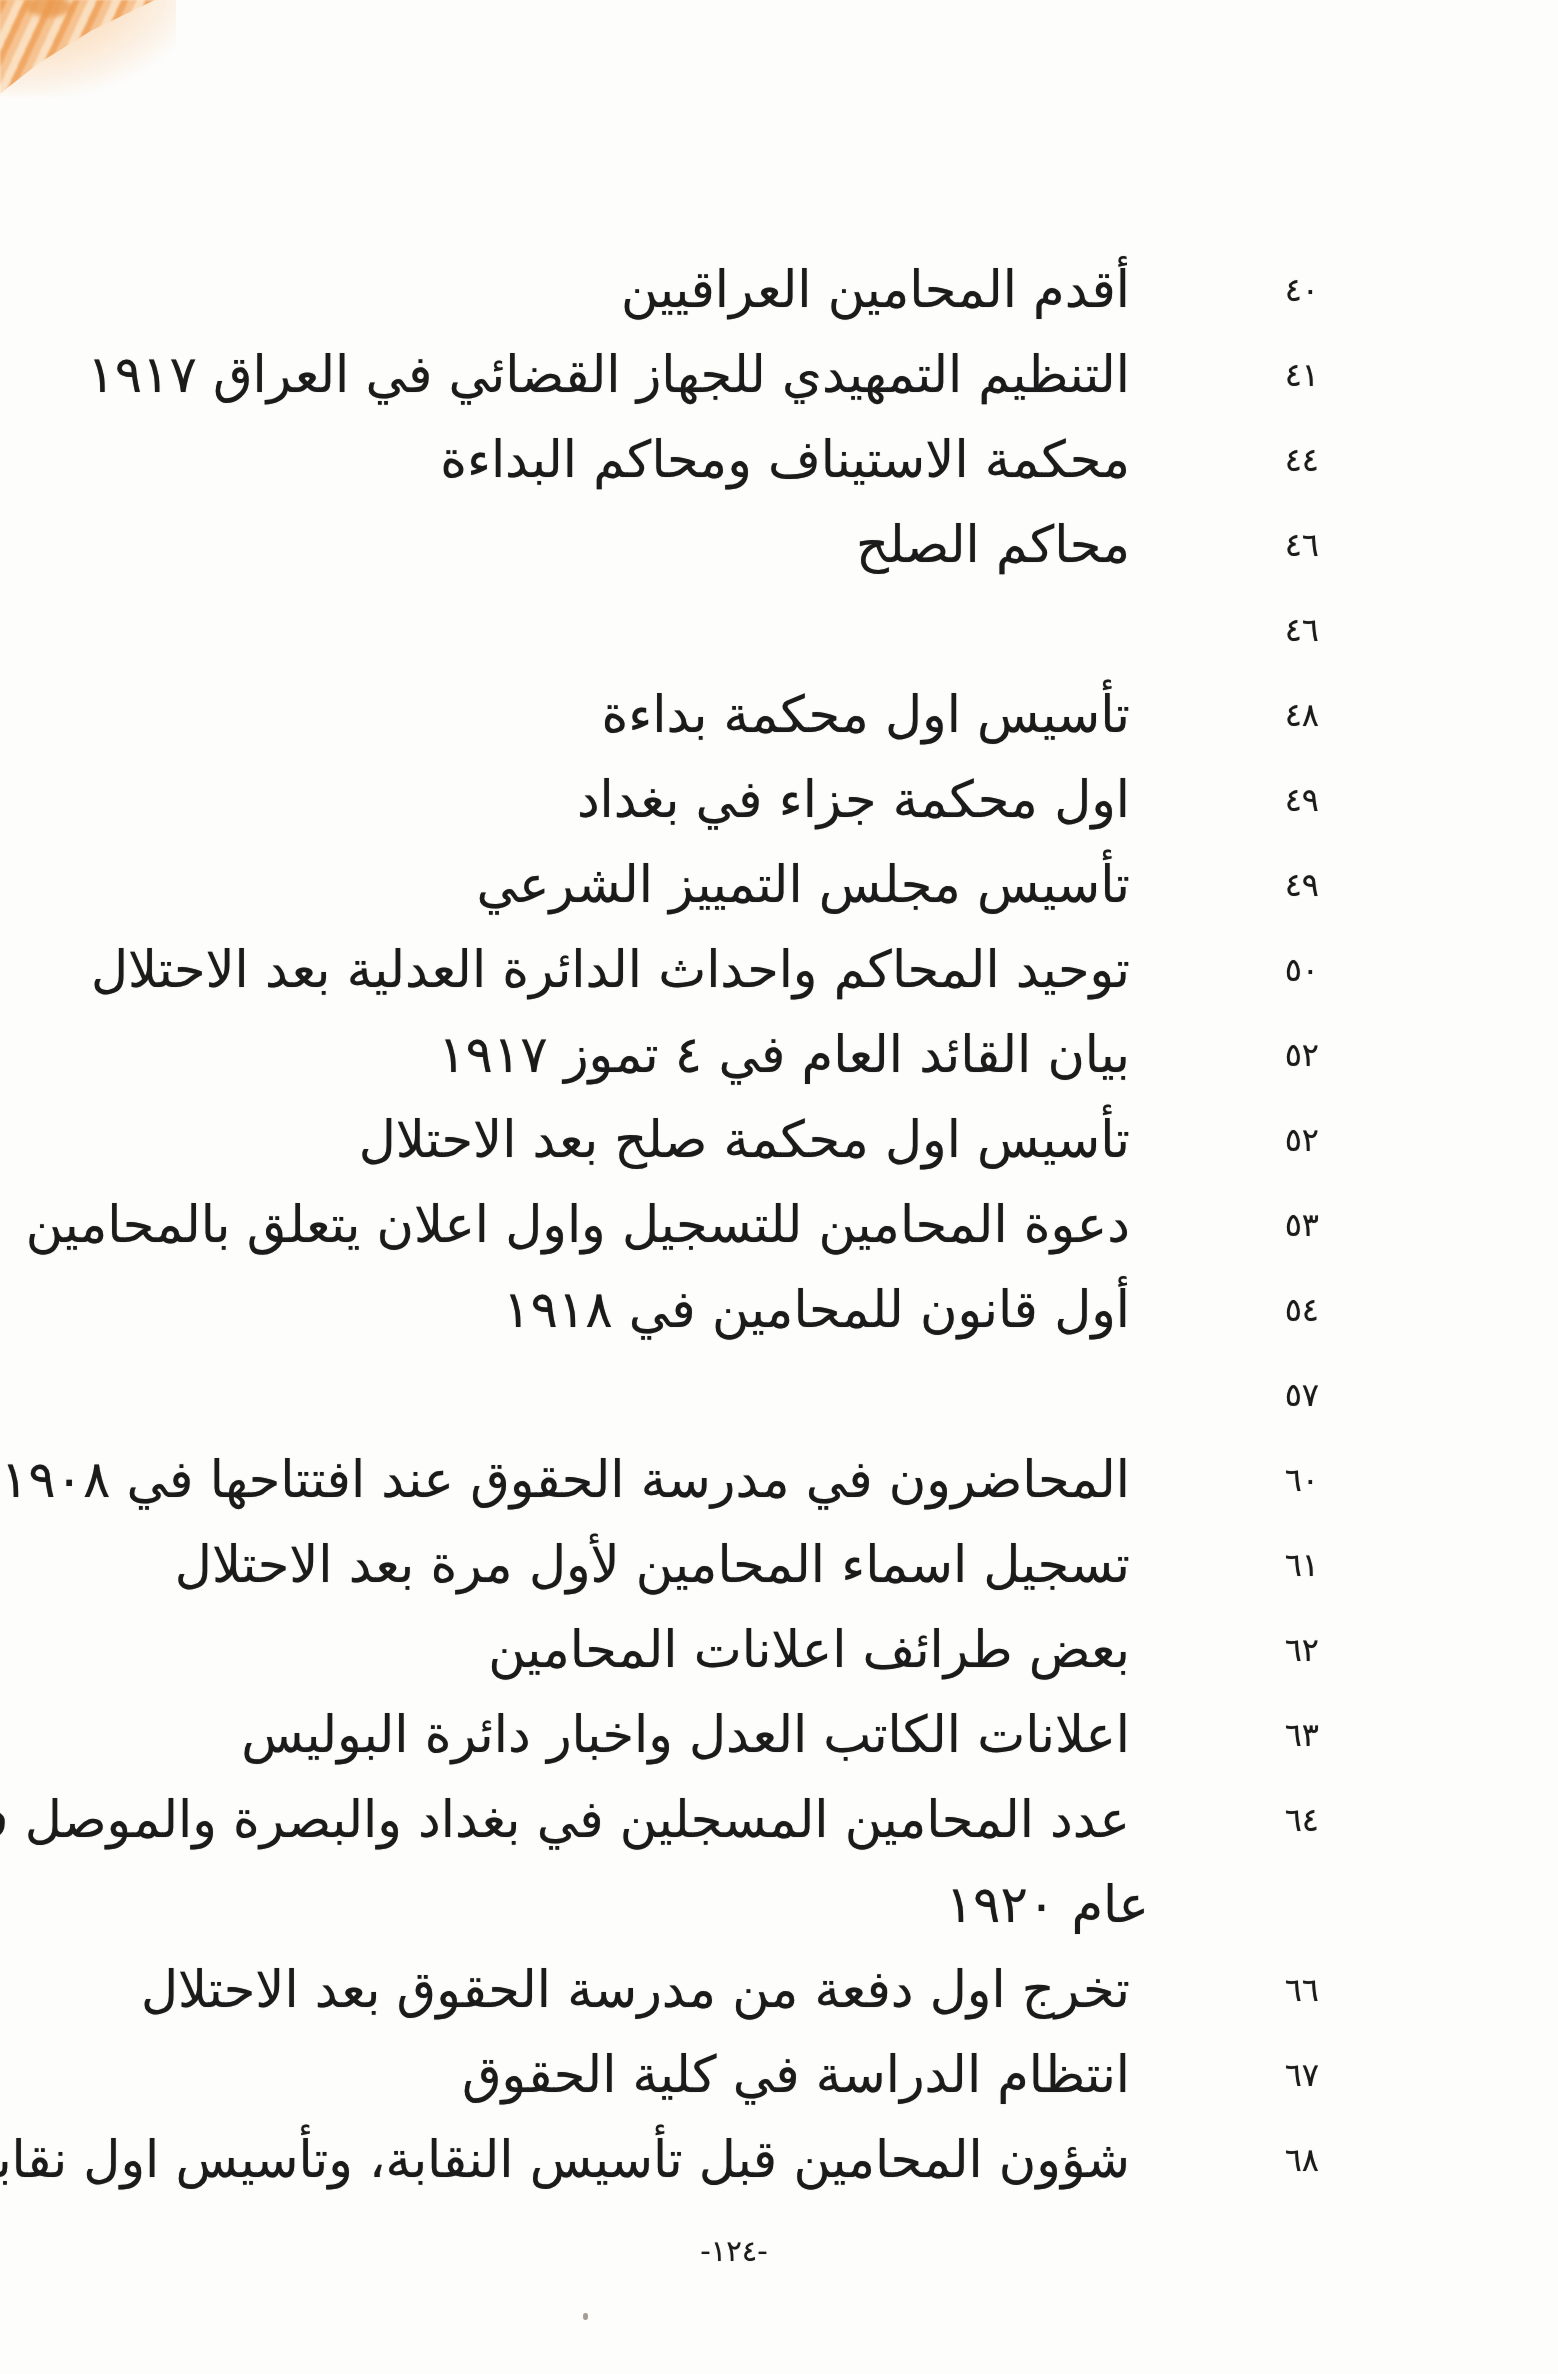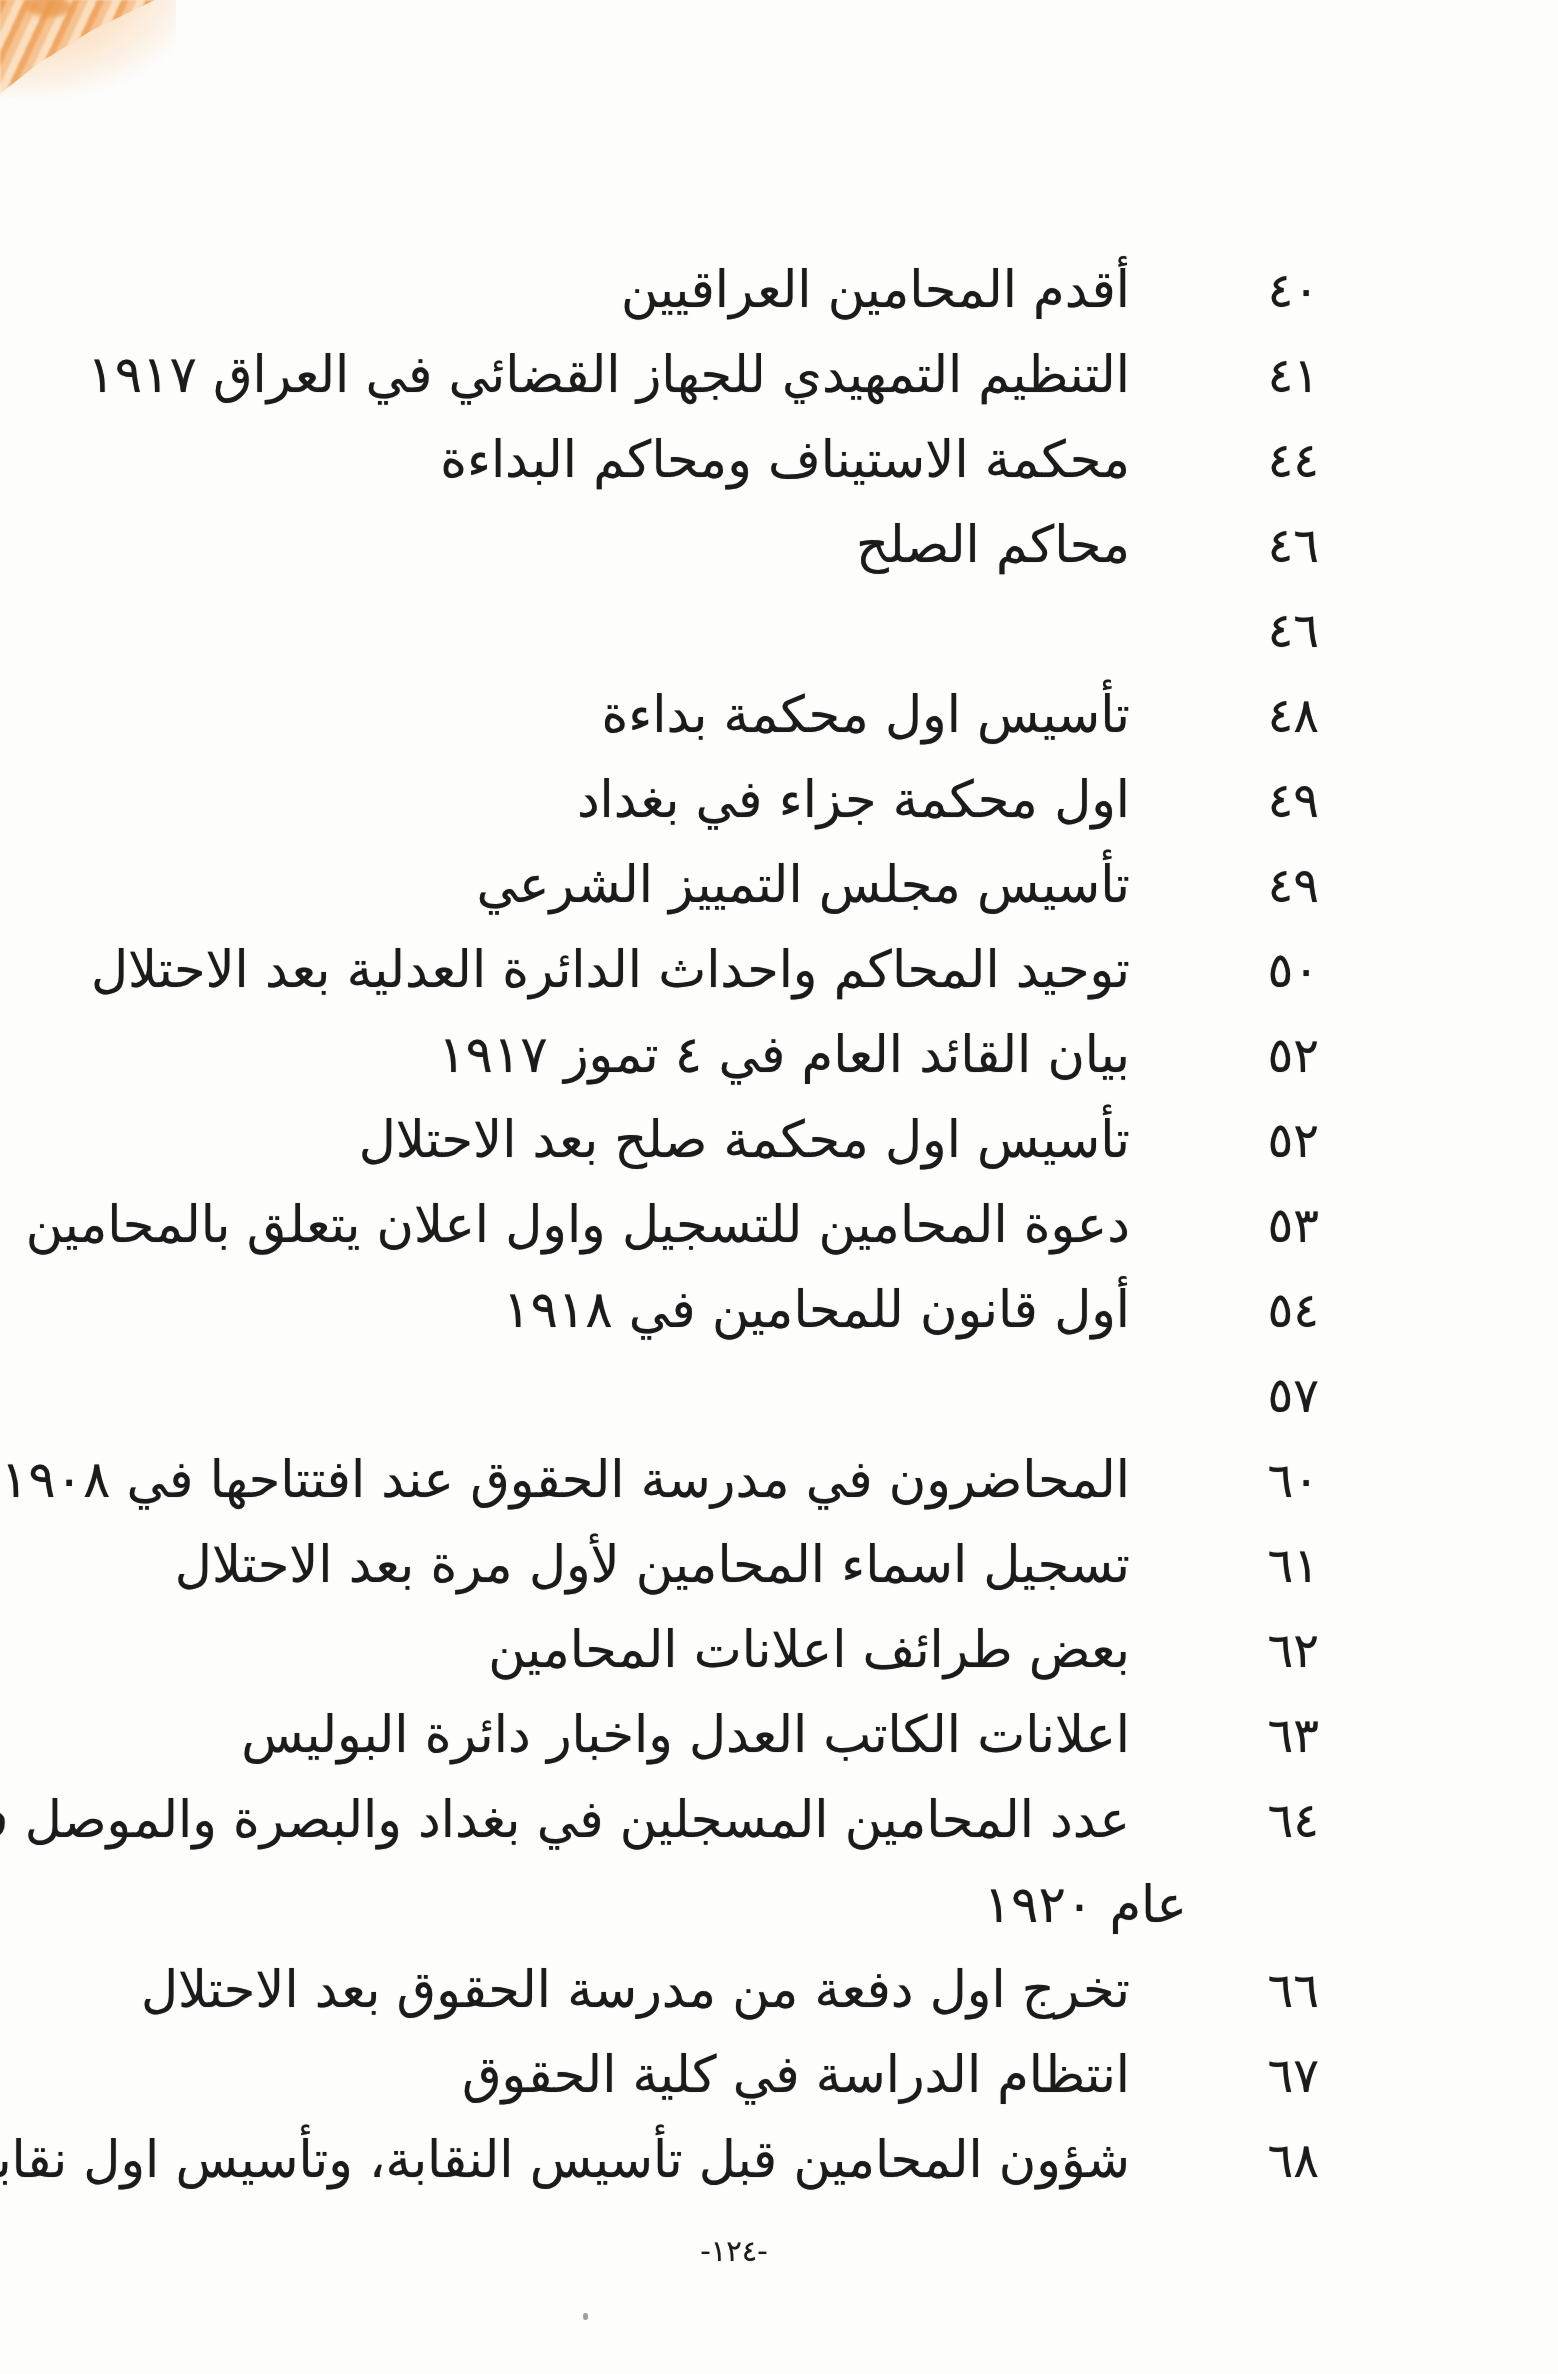--- a/index.html
+++ b/index.html
@@ -16,32 +16,32 @@
   .row{
     height:85px;
     display:flex;
     align-items:center;
     direction:rtl;
     padding-right:239px;
   }
   .num{
     flex:none;
     width:50px;
-    font-size:48px;
-    text-align:center;
+    font-size:32px;
+    text-align:right;
     letter-spacing:7.4px;
     text-shadow:0 0 0.9px rgba(25,25,25,.5);
   }
   .title{
     margin-right:139px;
     font-size:51px;
     white-space:nowrap;
     text-shadow:0 0 0.9px rgba(25,25,25,.5);
   }
-  .row.continuation .title{margin-right:82px;}
+  .row.continuation .title{margin-right:120px;}
   
   .footer{
     position:absolute;
     top:2234px;left:660px;width:148px;
     text-align:center;
     font-size:29px;
     letter-spacing:1.9px;
     text-shadow:0 0 0.9px rgba(25,25,25,.5);
   }
   

